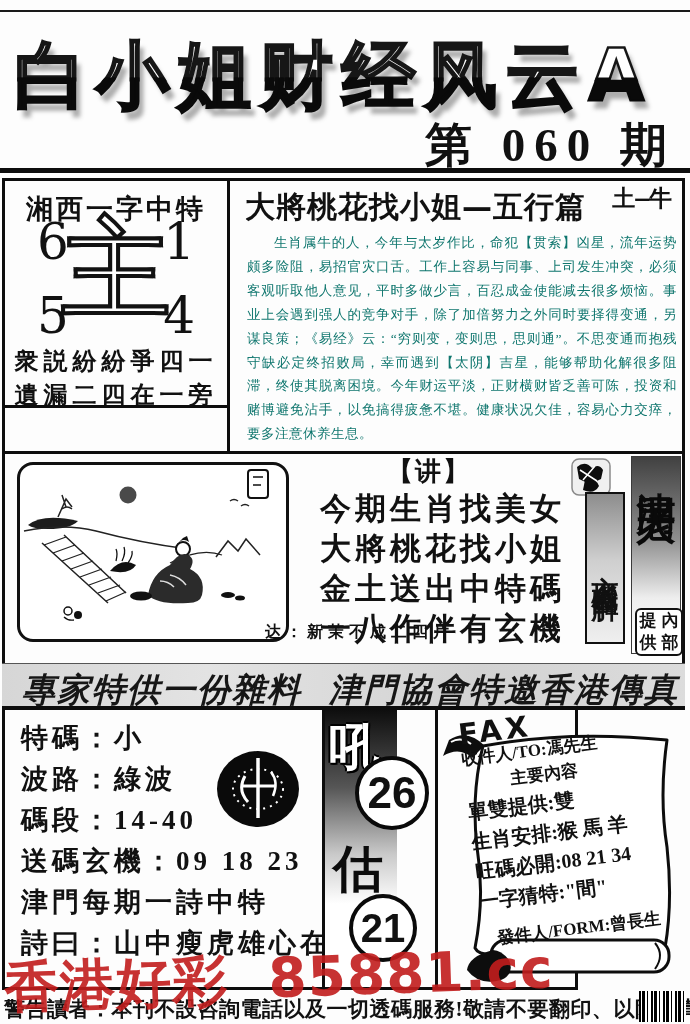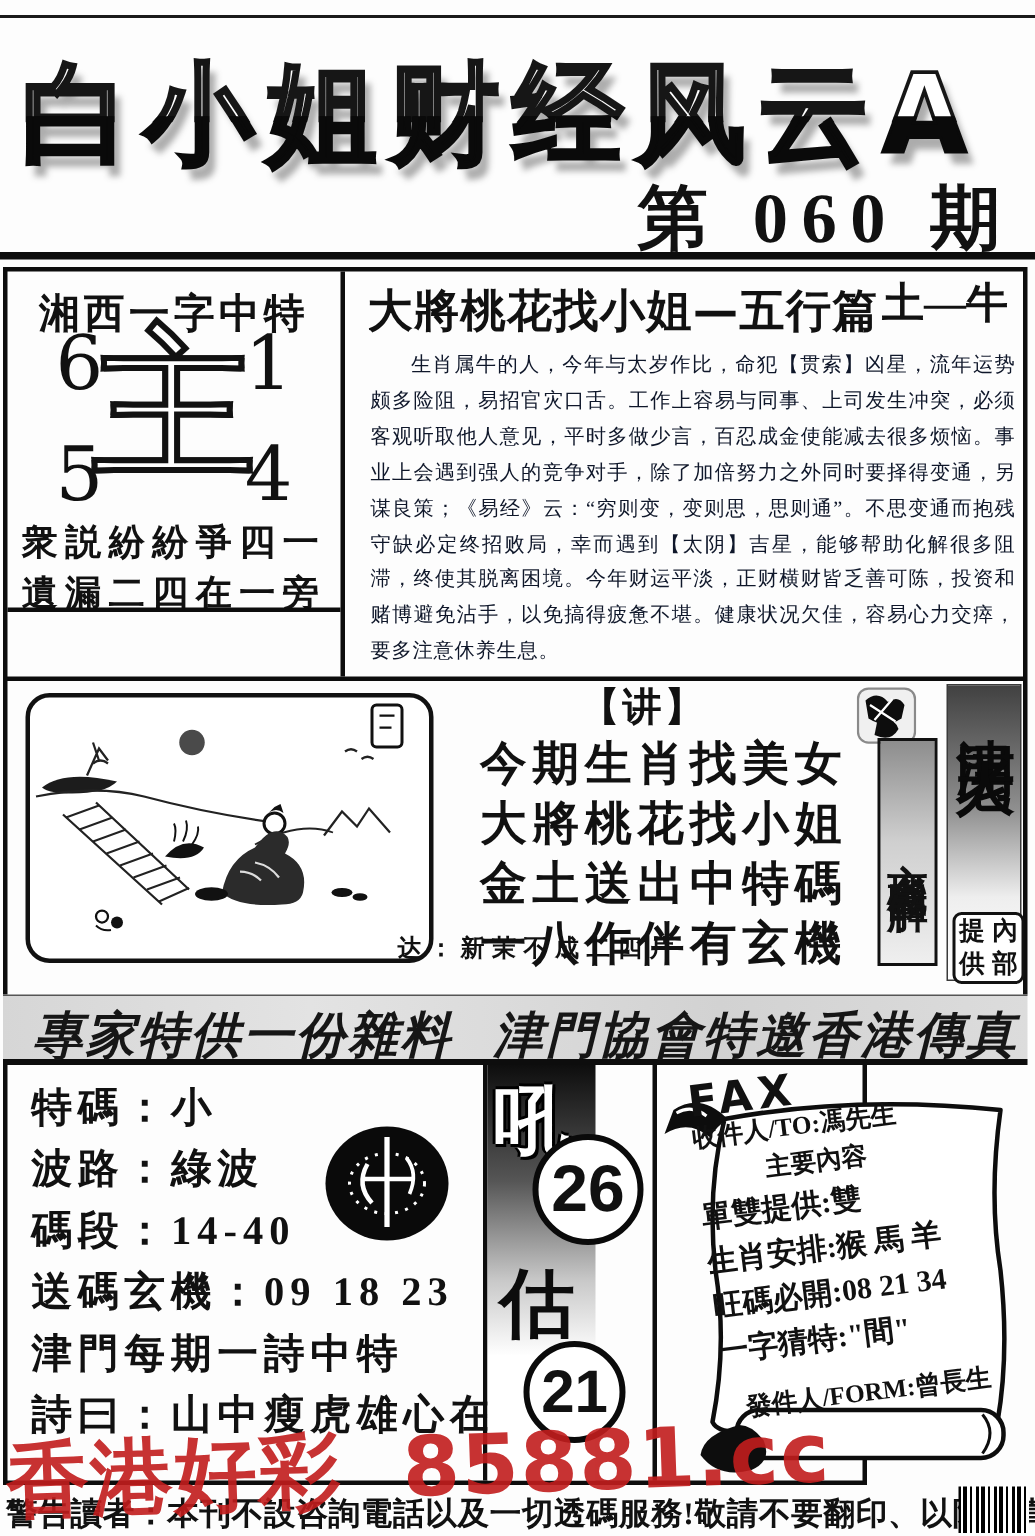--- a/index.html
+++ b/index.html
@@ -24,23 +24,23 @@
   #left-cell{position:absolute;left:0;top:0;width:225px;height:100%;border-right:3px solid #0d0d0d;box-sizing:border-box;}
   .lp-title{position:absolute;left:0;top:10px;width:100%;text-align:center;font-size:27px;font-weight:bold;letter-spacing:3px;}
   .lp-num{position:absolute;font-size:50px;font-family:"DejaVu Serif",serif;}
   .lp-main{position:absolute;left:50%;top:34px;transform:translateX(-50%);font-size:110px;line-height:110px;
     color:#fff;-webkit-text-stroke:4px #121212;
     text-shadow:2px 0 #121212,-2px 0 #121212,0 2px #121212,0 -2px #121212;}
   .lp-verse{position:absolute;left:0;width:100%;text-align:center;font-size:24px;font-weight:bold;letter-spacing:5px;}
   #lp-divider{position:absolute;left:0;top:224px;width:100%;height:3px;background:#0d0d0d;}
   #lp-money{position:absolute;left:12px;top:234px;font-size:21px;font-weight:bold;letter-spacing:2px;}
   #zo-heading{position:absolute;left:240px;top:6px;font-size:30px;font-weight:900;font-family:"DejaVu Sans",sans-serif;letter-spacing:1px;}
-  #zo-tag{position:absolute;right:10px;top:2px;font-size:28px;font-weight:900;font-family:Liberation Serif, serif;}
+  #zo-tag{position:absolute;right:10px;top:2px;font-size:23px;font-weight:900;font-family:Liberation Mono, monospace;}
   #zo-body{position:absolute;left:242px;top:50px;width:430px;font-size:13.5px;line-height:23.9px;
-    text-align:justify;text-indent:2em;color:#0f172a;letter-spacing:.5px;}
+    text-align:justify;text-indent:2em;color:#0f766e;letter-spacing:.5px;}
 
   
   #secB{left:2px;top:454px;width:683px;height:209px;border-left:3px solid #0d0d0d;border-right:3px solid #0d0d0d;box-sizing:border-box;}
   #picture{position:absolute;left:12px;top:8px;width:266px;height:174px;border:3px solid #111;border-radius:16px;background:#fff;overflow:hidden;}
   #verse-wrap{position:absolute;left:288px;top:0;width:272px;text-align:center;}
   #verse-caption{font-size:26px;font-weight:bold;letter-spacing:2px;}
   .verse-line{font-size:31px;line-height:40px;letter-spacing:4px;font-weight:700;white-space:nowrap;text-align:right;}
   #riddle{position:absolute;left:260px;top:168px;font-size:16px;letter-spacing:5px;font-weight:600;white-space:nowrap;}
   #stamp{position:absolute;left:566px;top:4px;}
   #col-diagram{position:absolute;left:580px;top:38px;width:40px;height:152px;border:2px solid #111;box-sizing:border-box;

